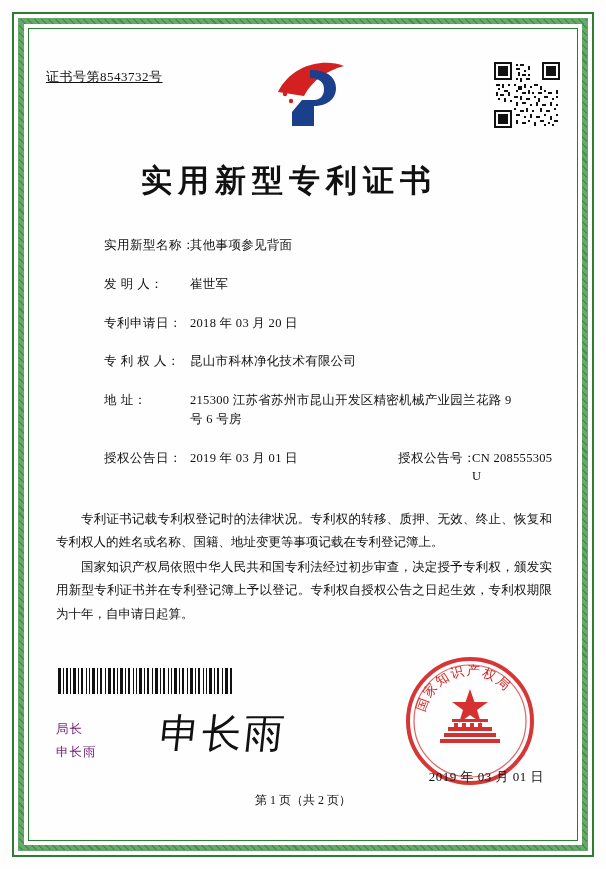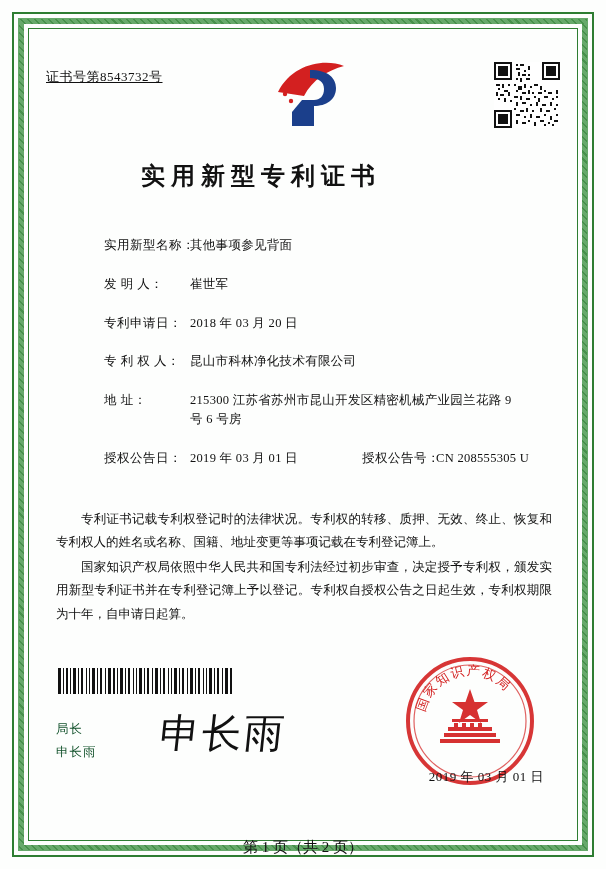--- a/index.html
+++ b/index.html
@@ -91,25 +91,26 @@
     right: 46px; top: 62px;
     width: 66px; height: 66px;
   }
 
   
   .main-title {
     position: absolute;
     left: 0; top: 160px;
     width: 522px;
     text-align: center;
-    font-size: 24px;
+    font-size: 31px;
     font-weight: bold;
     letter-spacing: 6px;
     color: #111;
     font-family: "DejaVu Serif", "Liberation Serif", serif;
+    padding-left: 28px;
   }
 
   
   .fields {
     position: absolute;
     left: 56px; top: 236px;
     width: 500px;
     font-size: 12.5px;
     line-height: 1.5;
   }
@@ -131,20 +132,21 @@
     color: #111;
     letter-spacing: .3px;
   }
   .field-value .line2 {
     display: block;
   }
 
   .pair-row {
     display: flex;
     margin-bottom: 18px;
+    gap: 36px;
   }
   .pair-left {
     display: flex;
     flex: 0 0 258px;
   }
   .pair-right {
     display: flex;
     flex: 1;
   }
   .pair-right .field-label {
@@ -173,21 +175,21 @@
     left: 58px; top: 668px;
     width: 176px; height: 26px;
   }
 
   
   .sig-labels {
     position: absolute;
     left: 56px; top: 718px;
     font-size: 12.5px;
     line-height: 1.8;
-    color: #14532d;
+    color: #701a75;
     letter-spacing: 1px;
   }
   .sig-script {
     position: absolute;
     left: 160px; top: 706px;
     font-size: 40px;
     font-family: "DejaVu Serif", serif;
     color: #111;
     letter-spacing: 2px;
     transform: skewX(-6deg);
@@ -204,24 +206,24 @@
     position: absolute;
     right: 62px; top: 768px;
     font-size: 13px;
     color: #111;
     letter-spacing: .5px;
   }
 
   
   .page-footer {
     position: absolute;
-    left: 0; top: 838px;
+    left: 0; top: 792px;
     width: 606px;
     text-align: center;
-    font-size: 15px;
+    font-size: 12px;
     color: #111;
   }
   .back-note {
     position: absolute;
     left: 0; top: 848px;
     width: 606px;
     text-align: center;
     font-size: 11.5px;
     color: #333;
   }

